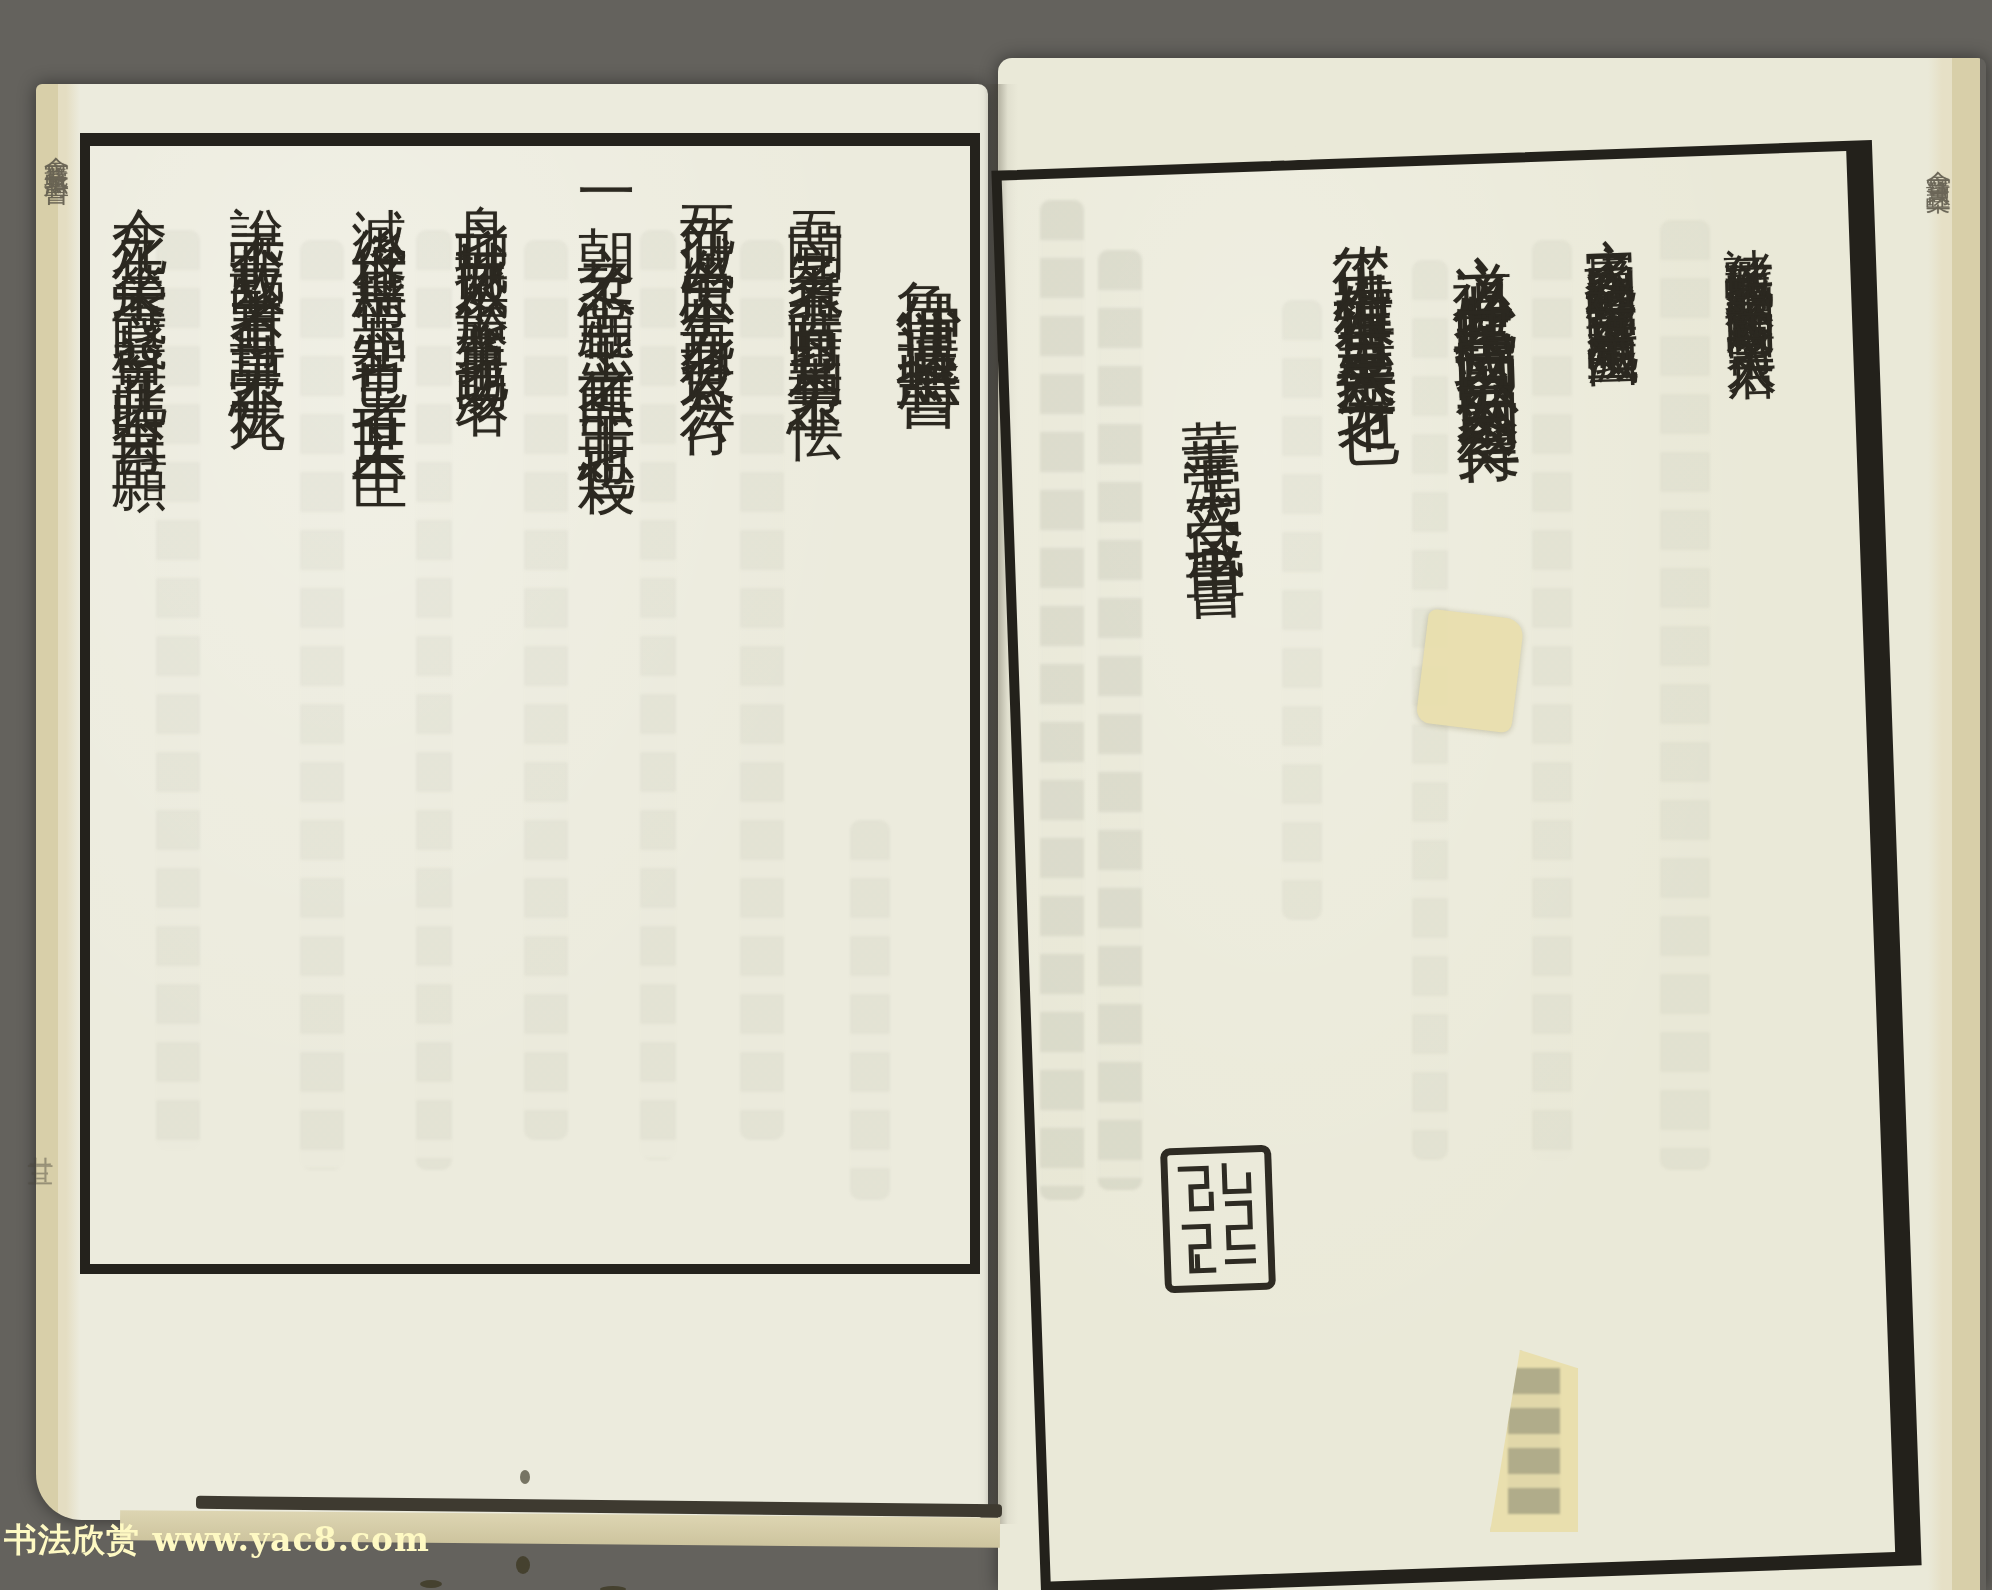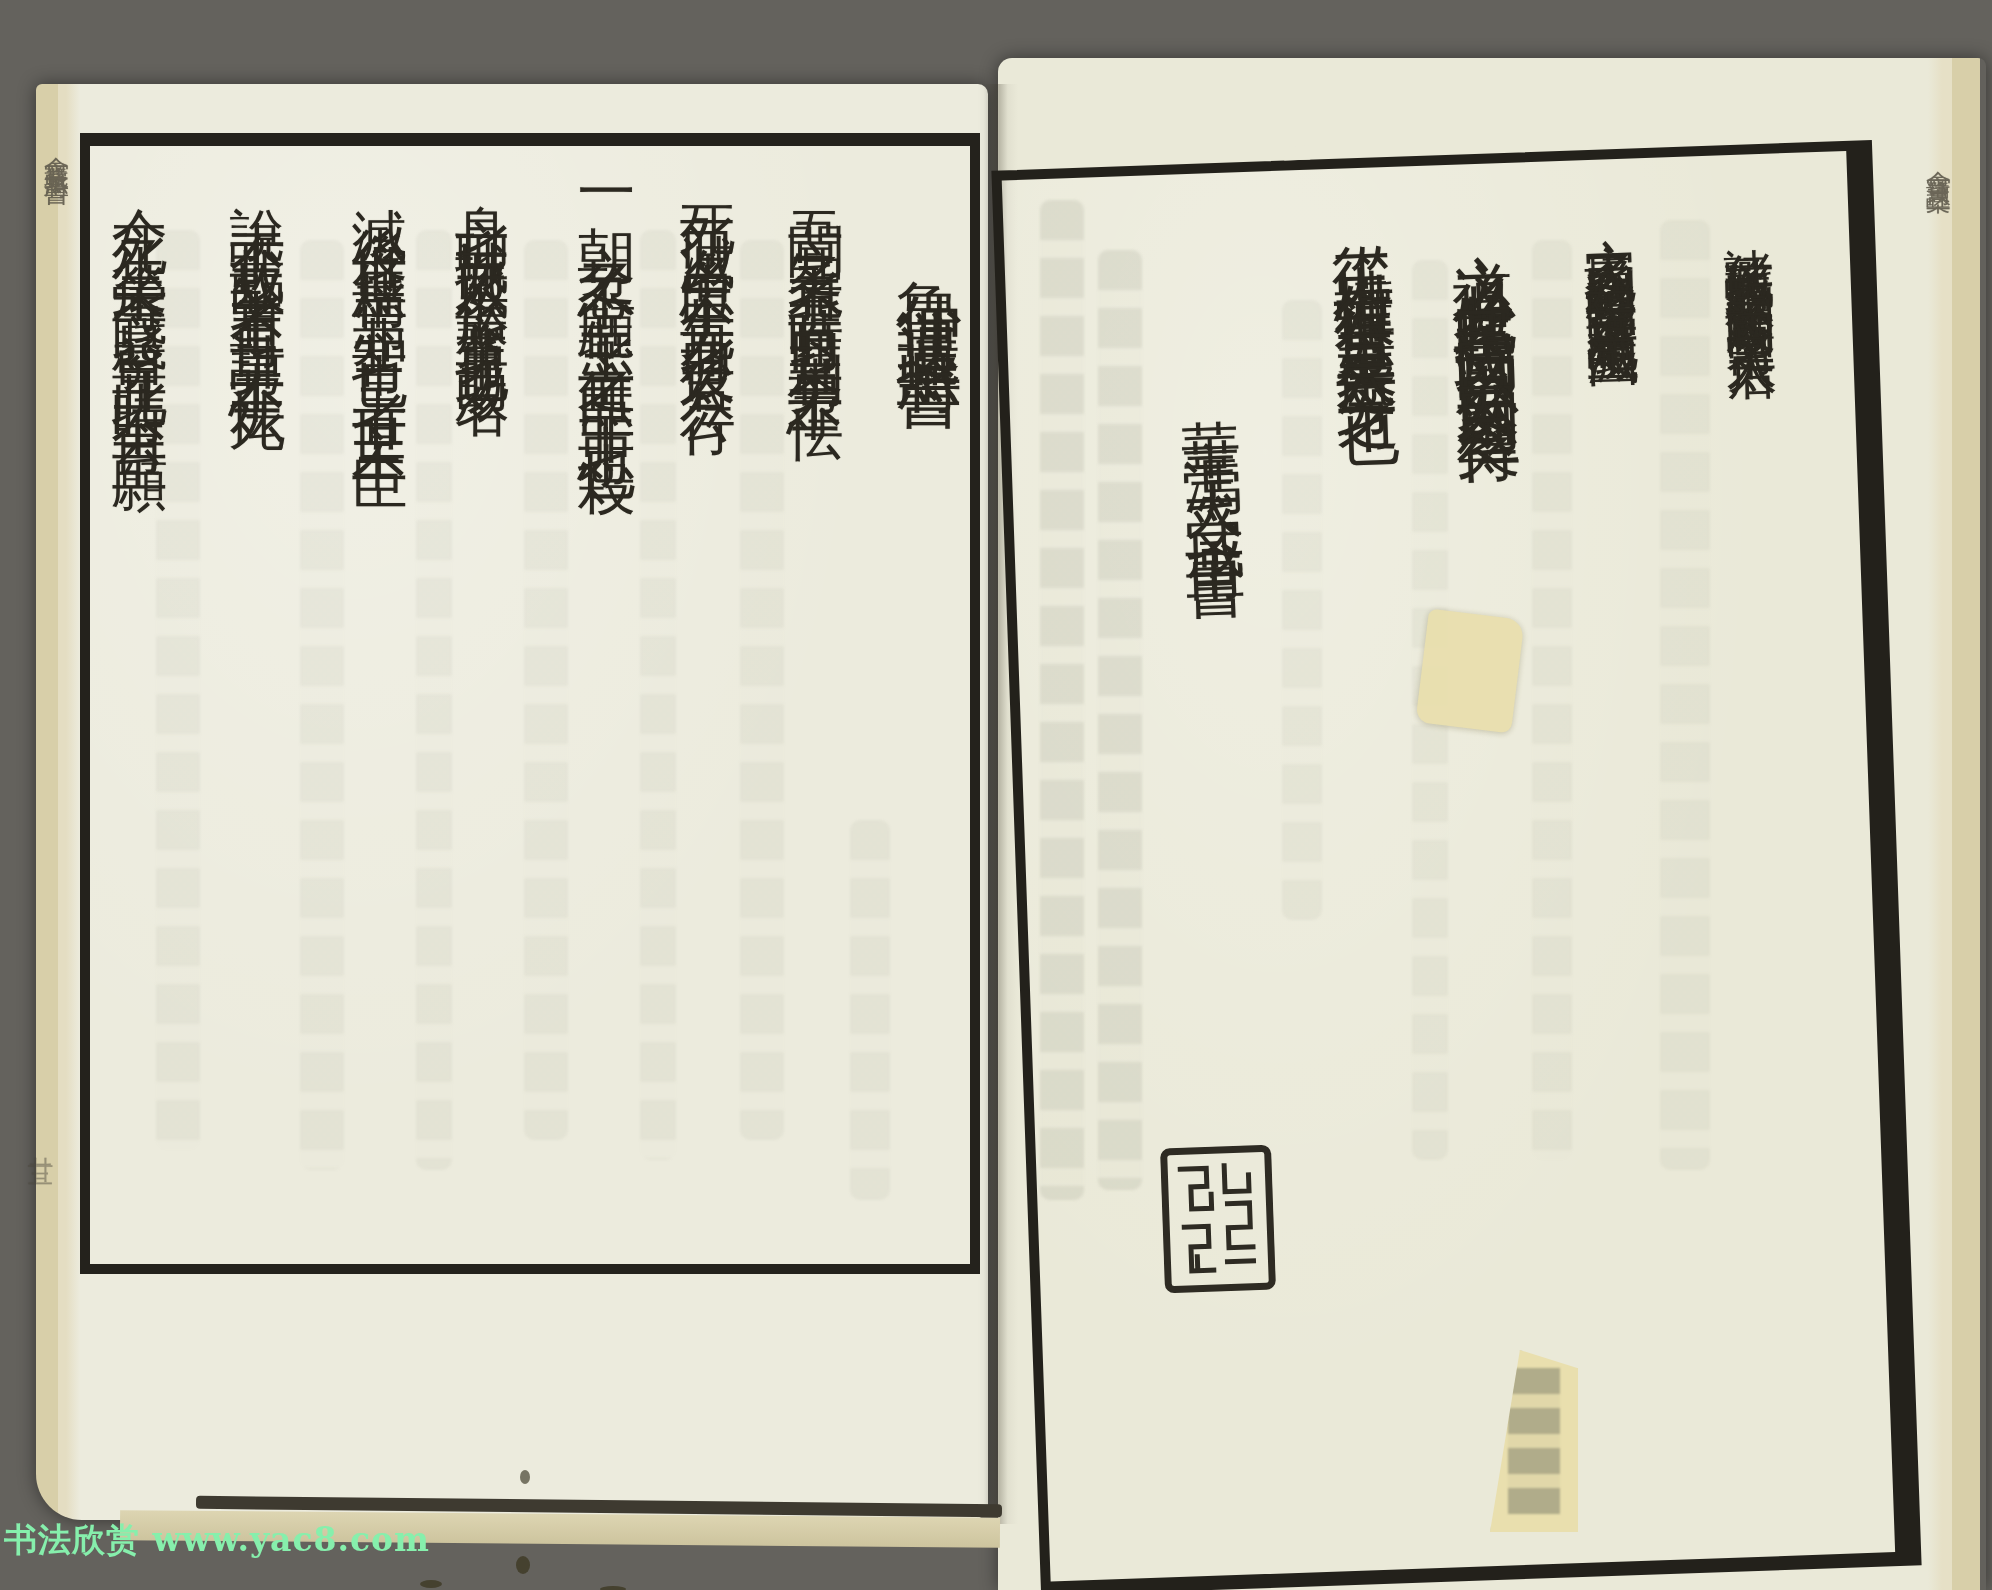--- a/index.html
+++ b/index.html
@@ -62,21 +62,21 @@
   }
   .underleaf-edge{
     position:absolute;left:120px;top:1514px;width:880px;height:30px;
     background:linear-gradient(180deg,#ddd5b2,#cdc49e);transform:rotate(.5deg);
   }
   .margin-label{color:#5e594b;opacity:.9;}
   .page-number{color:#4a463c;opacity:.45;}
   .watermark{
     position:absolute;left:4px;top:1518px;
     font-size:33px;font-weight:bold;letter-spacing:1px;
-    color:#86efac;white-space:nowrap;z-index:30;
+    color:#fef9c3;white-space:nowrap;z-index:30;
     font-family:"DejaVu Serif", serif;
   }
   .speck{position:absolute;background:#45412f;border-radius:50%;}
   .gutter{
     position:absolute;left:984px;top:84px;width:34px;height:1440px;
     background:linear-gradient(90deg, rgba(60,55,40,0) 0, rgba(60,55,40,.28) 45%, rgba(60,55,40,.05) 70%, rgba(60,55,40,0));
   }
 </style>
 </head>
 <body>

